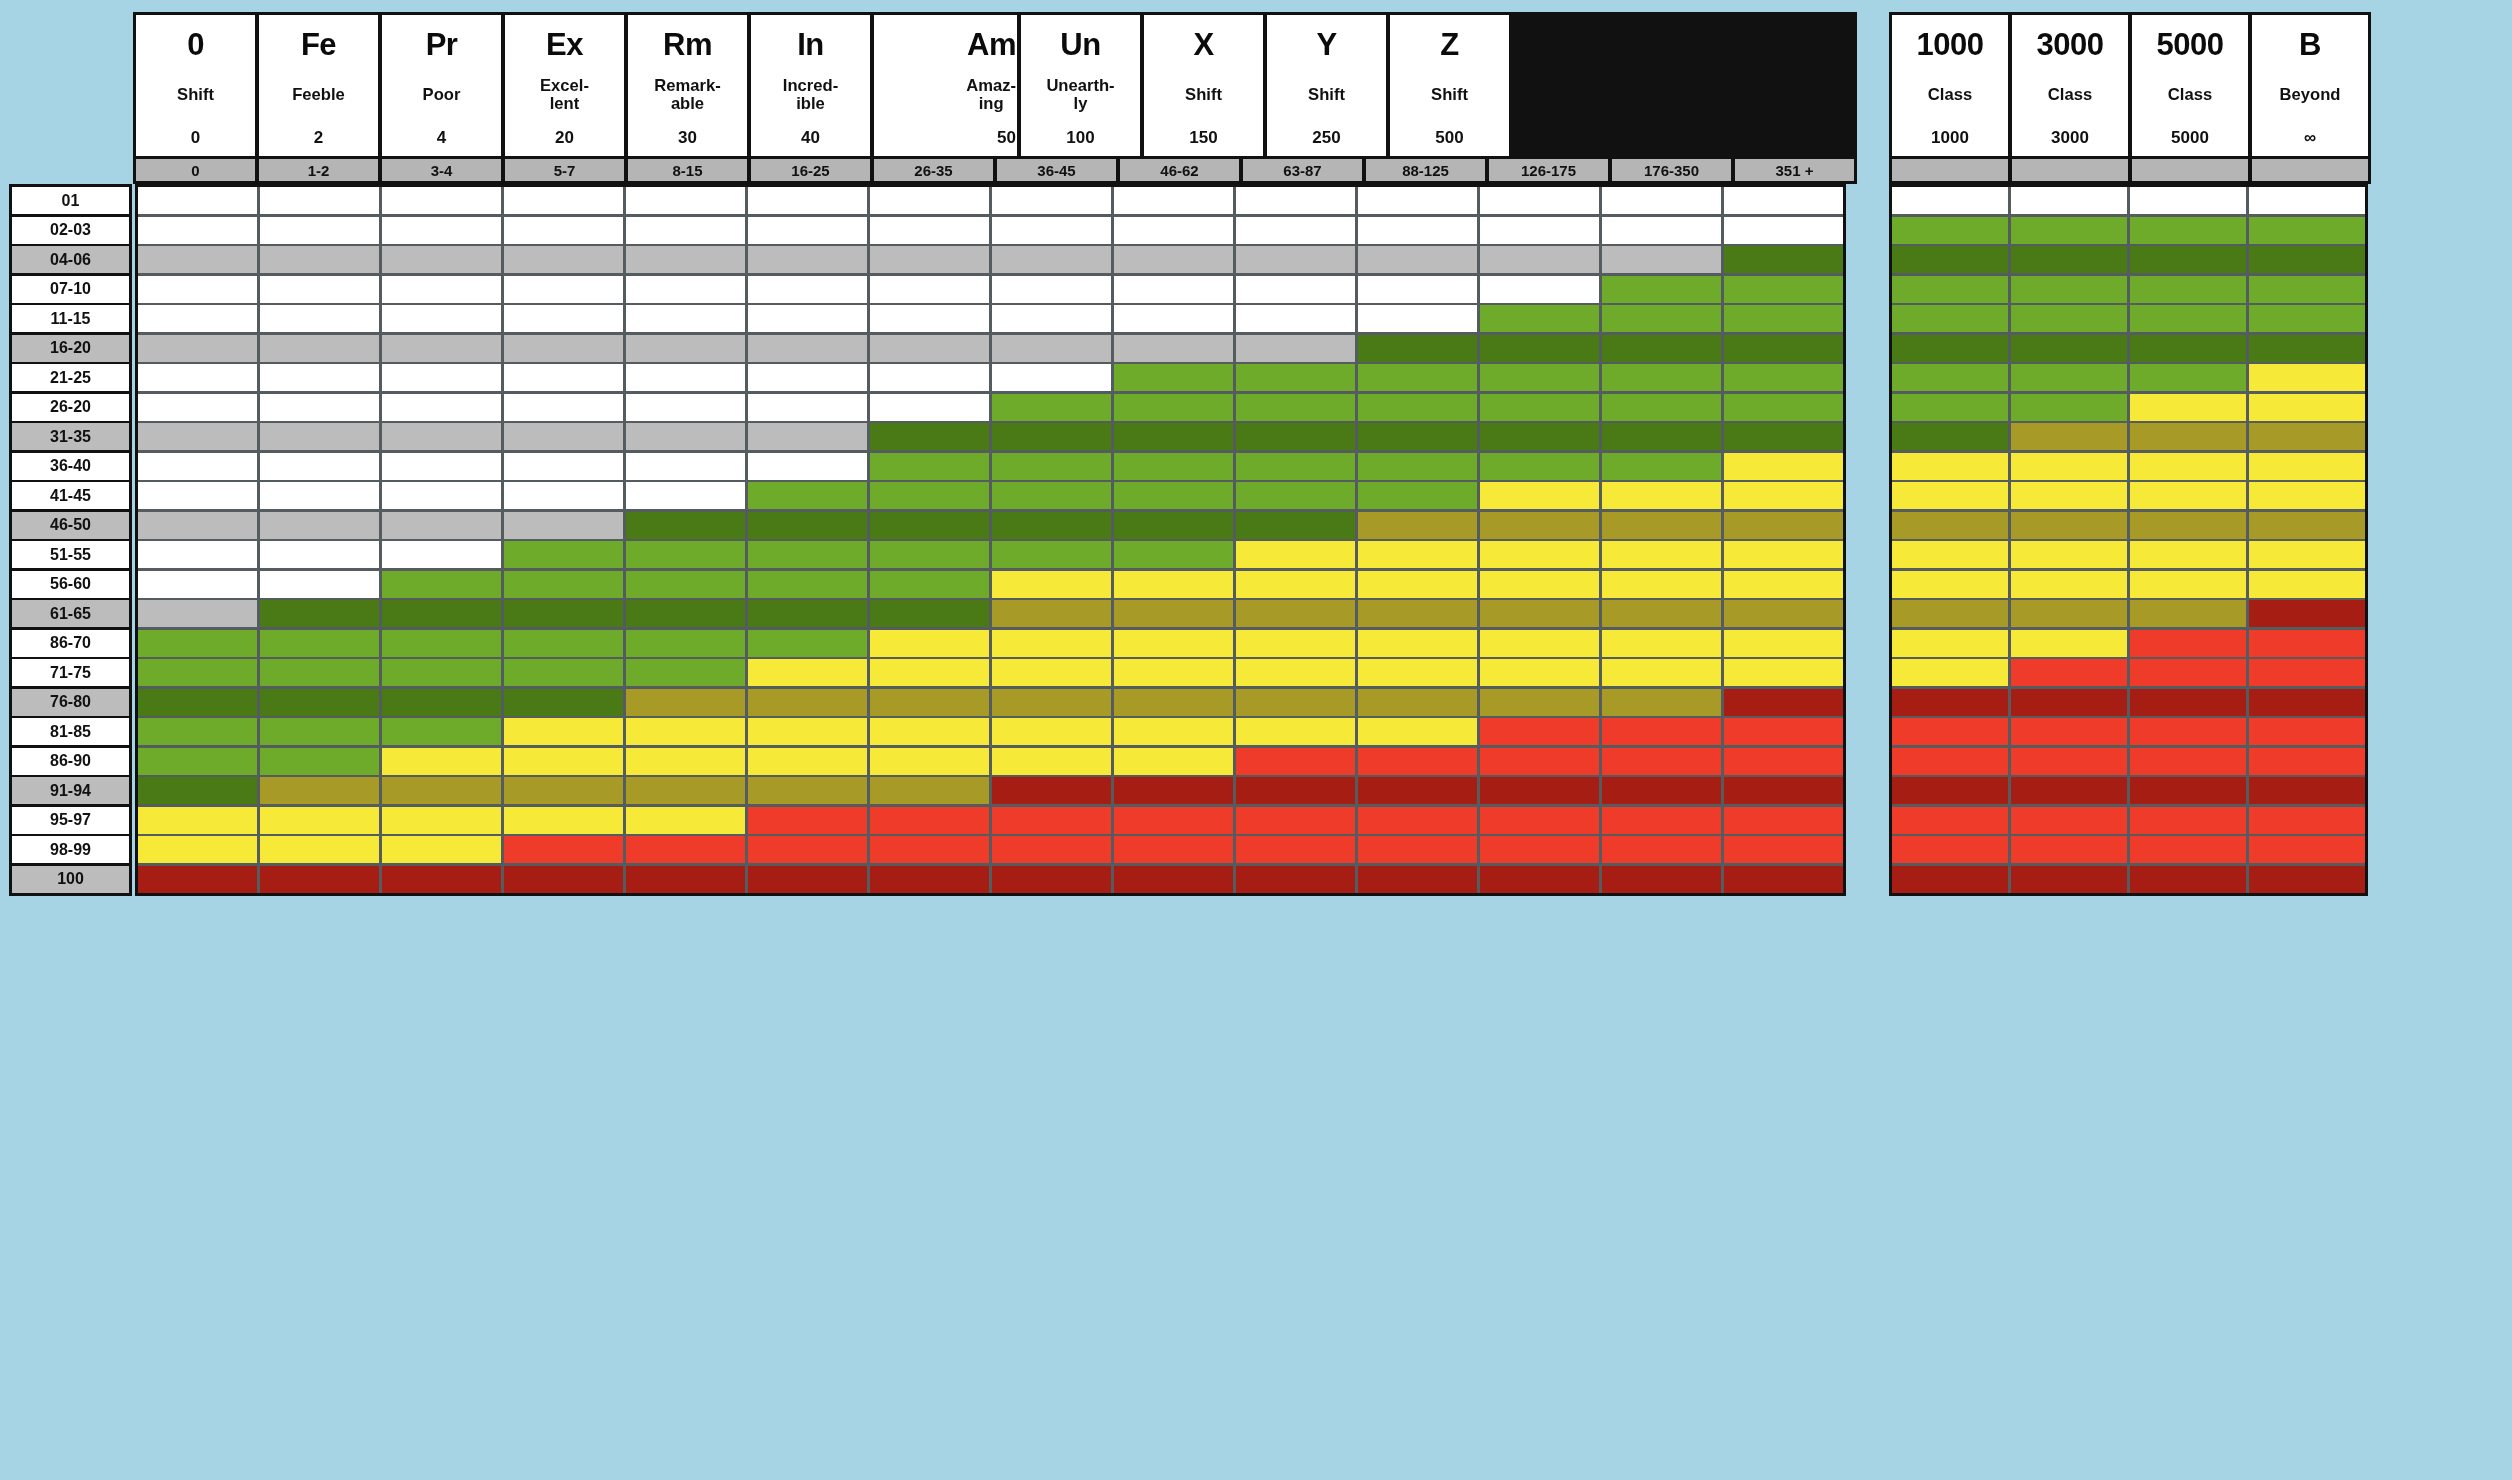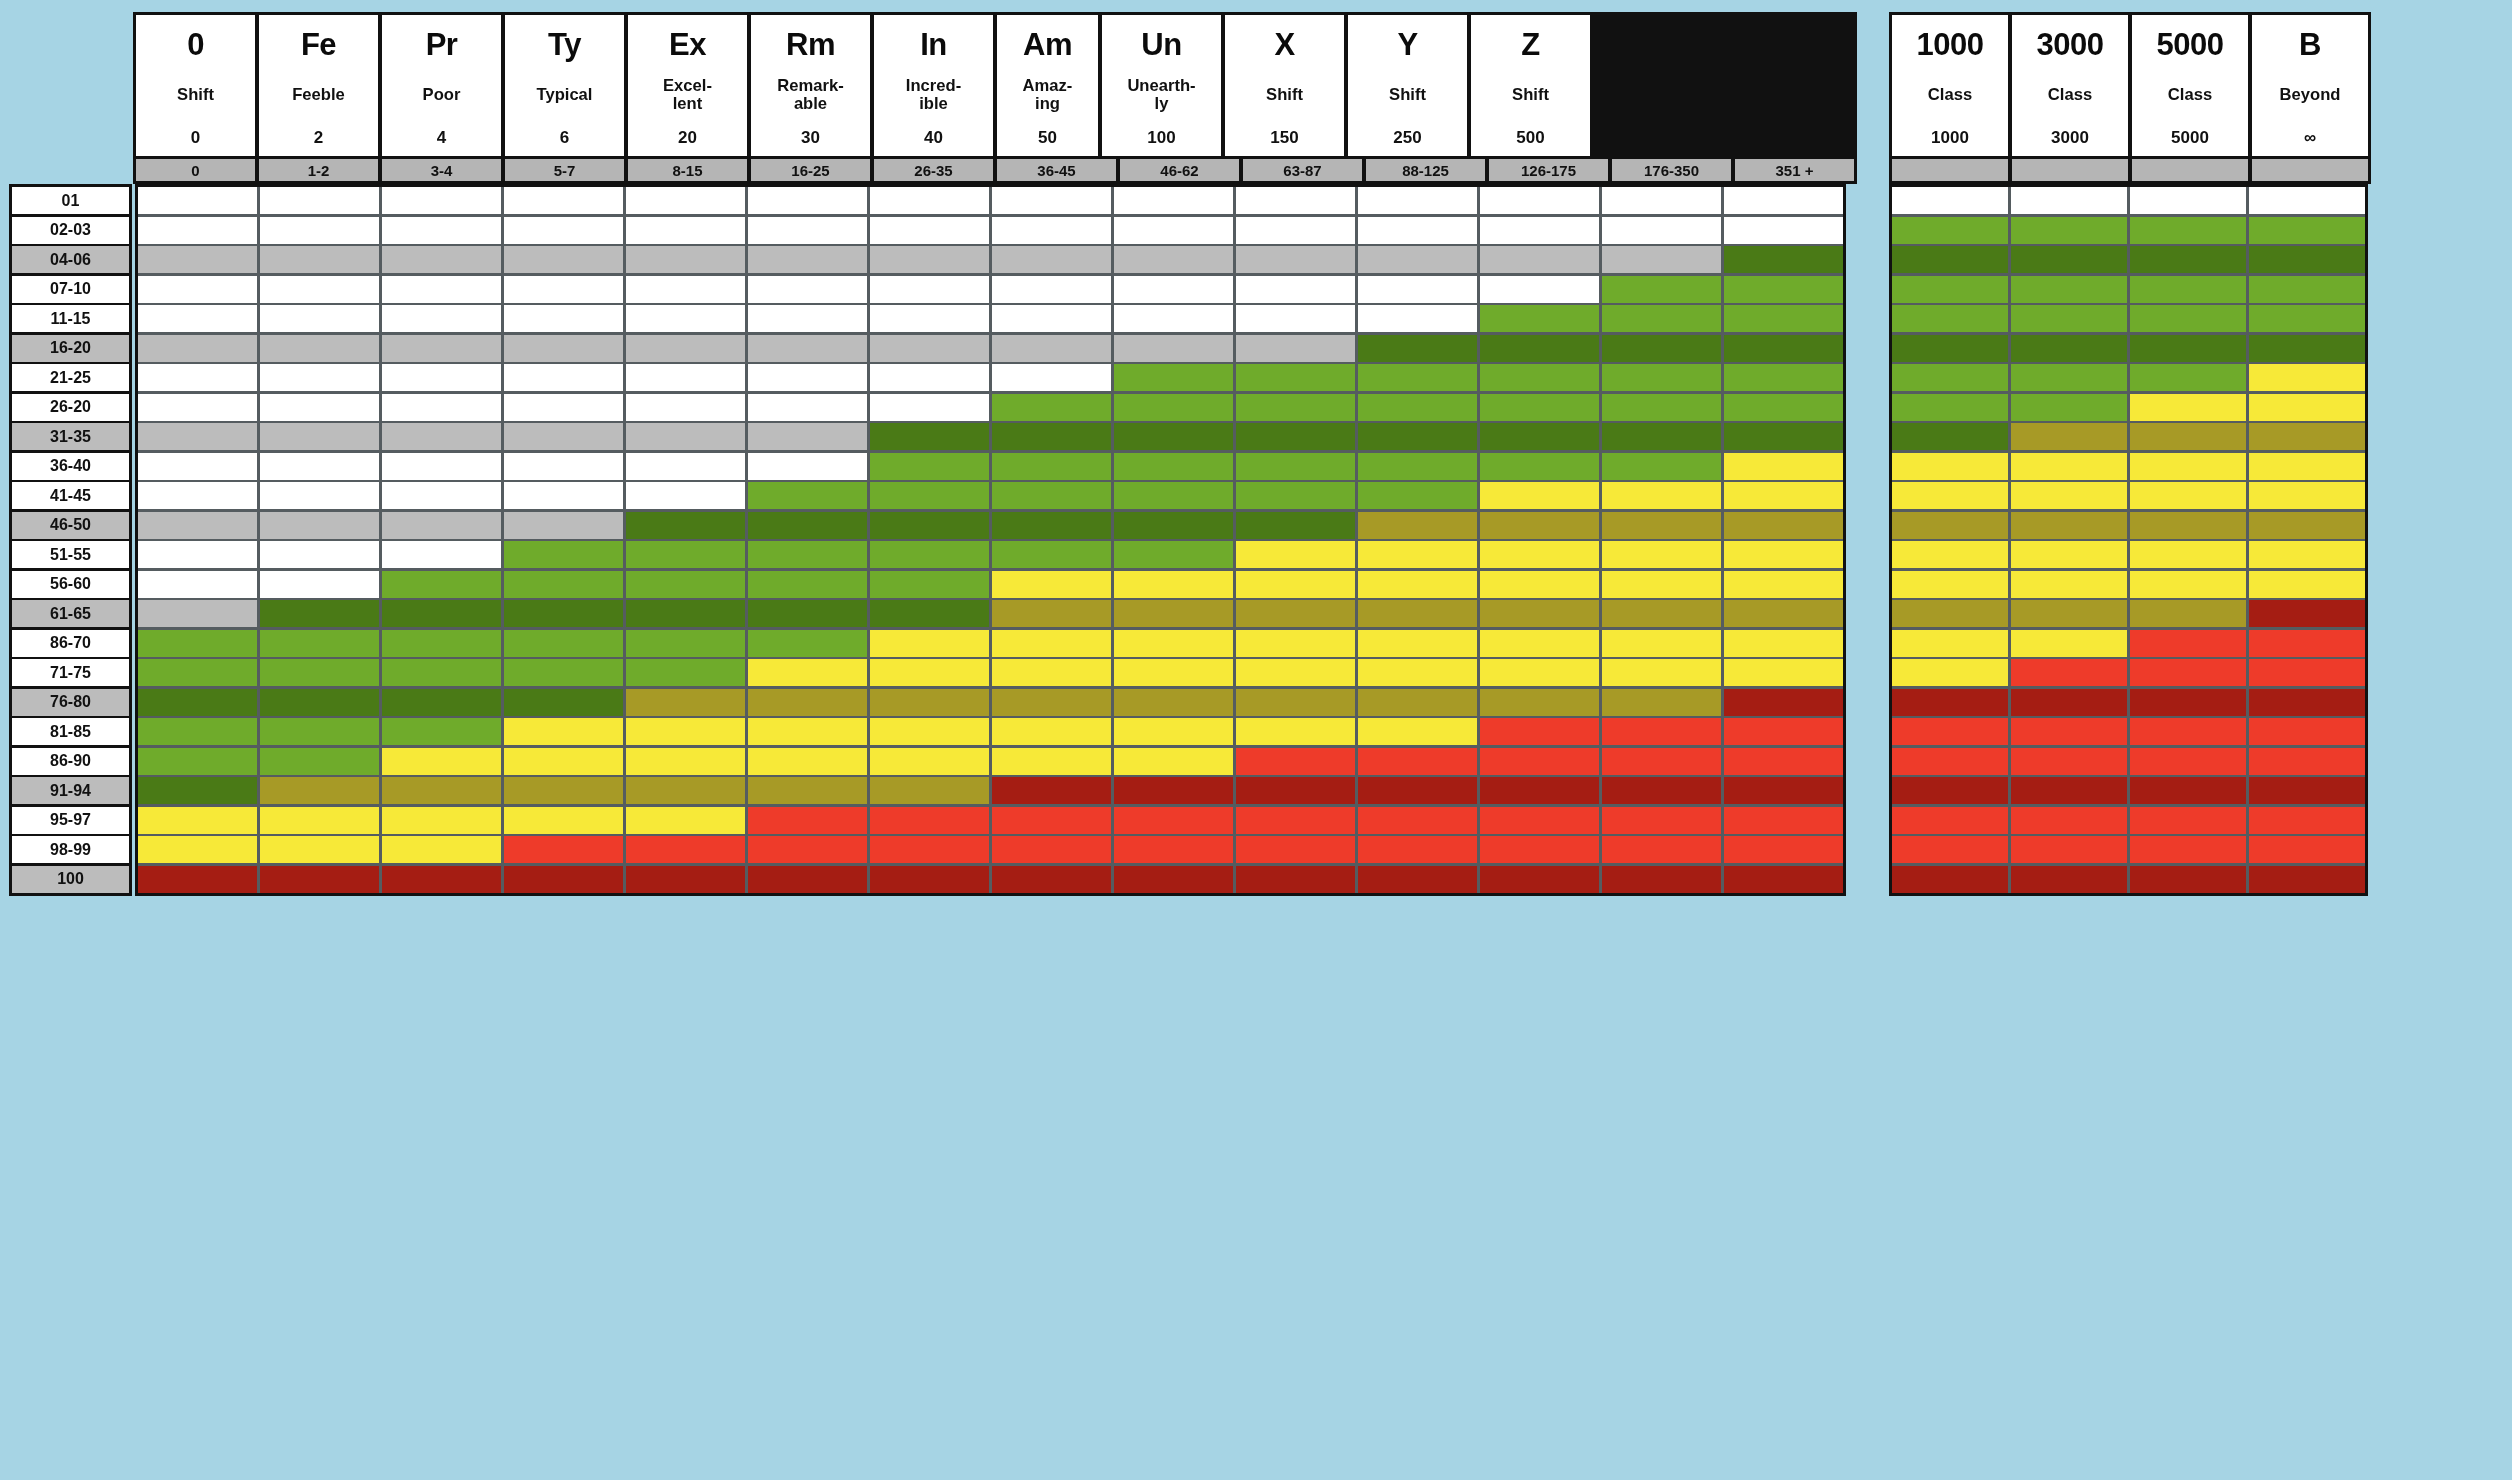--- a/index.html
+++ b/index.html
@@ -137,27 +137,20 @@
               <div class="hdr-rank">2</div>
             </div>
             <div class="hdr-col" style="width: 119px;">
               <div class="hdr-abbr">Pr</div>
               <div>
                 <div class="hdr-word">Poor</div>
               </div>
               <div class="hdr-rank">4</div>
             </div>
             <div class="hdr-col" style="width: 119px;">
-              <div class="hdr-abbr">Ty</div>
-              <div>
-                <div class="hdr-word">Typical</div>
-              </div>
-              <div class="hdr-rank">6</div>
-            </div>
-            <div class="hdr-col" style="width: 119px;">
               <div class="hdr-abbr">Ex</div>
               <div>
                 <div class="hdr-word">Excel-</div>
                 <div class="hdr-word">lent</div>
               </div>
               <div class="hdr-rank">20</div>
             </div>
             <div class="hdr-col" style="width: 119px;">
               <div class="hdr-abbr">Rm</div>
               <div>
@@ -167,21 +160,21 @@
               <div class="hdr-rank">30</div>
             </div>
             <div class="hdr-col" style="width: 119px;">
               <div class="hdr-abbr">In</div>
               <div>
                 <div class="hdr-word">Incred-</div>
                 <div class="hdr-word">ible</div>
               </div>
               <div class="hdr-rank">40</div>
             </div>
-            <div class="hdr-col" style="width: 101px;">
+            <div class="hdr-col" style="width: 143px; align-items: flex-end;">
               <div class="hdr-abbr">Am</div>
               <div>
                 <div class="hdr-word">Amaz-</div>
                 <div class="hdr-word">ing</div>
               </div>
               <div class="hdr-rank">50</div>
             </div>
             <div class="hdr-col" style="width: 119px;">
               <div class="hdr-abbr">Un</div>
               <div>

